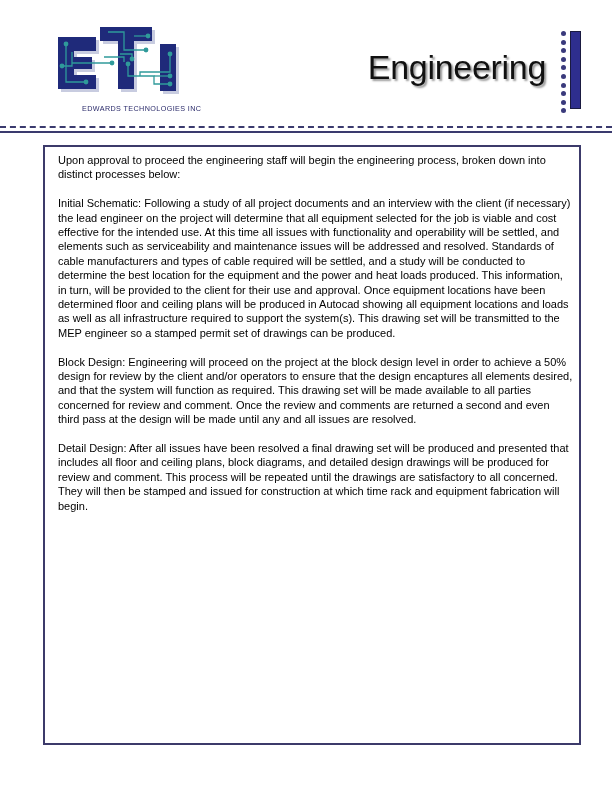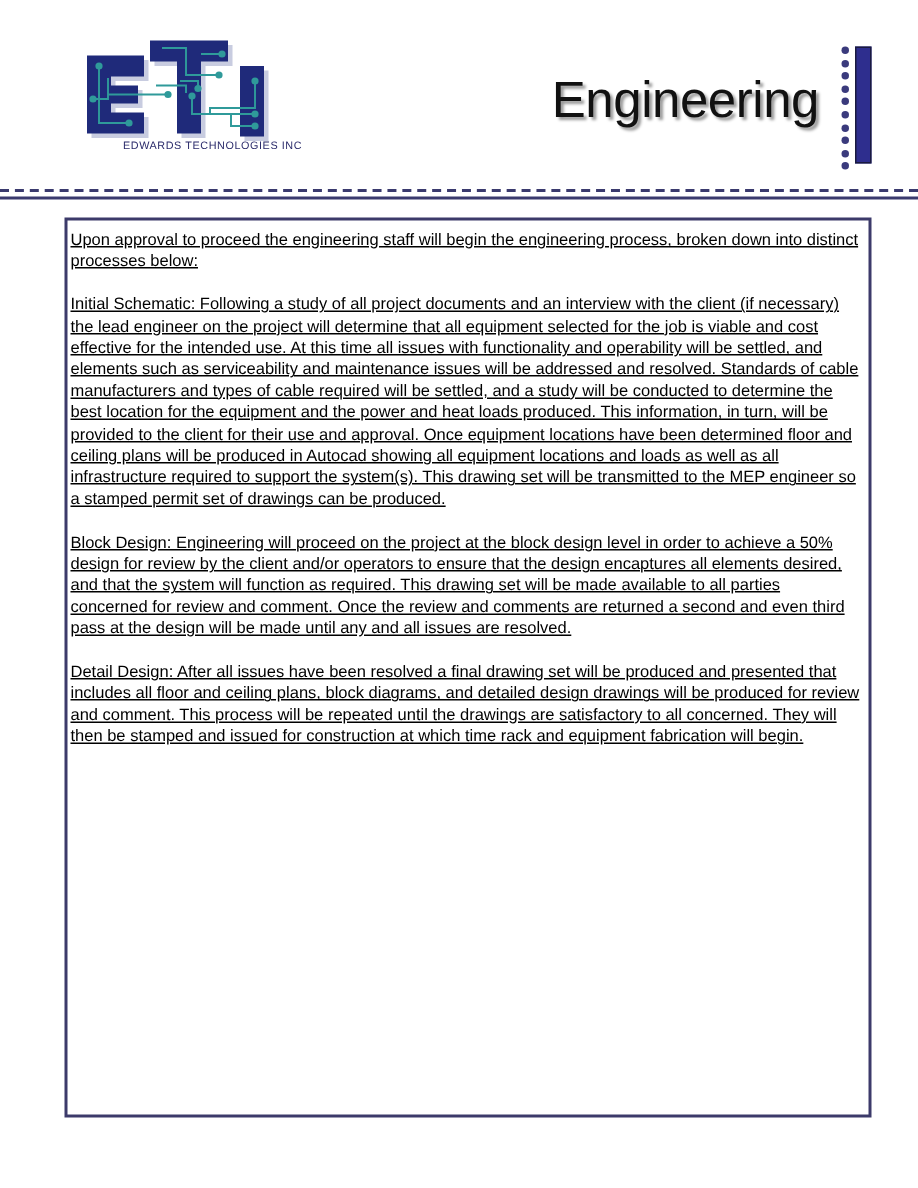--- a/index.html
+++ b/index.html
@@ -1,37 +1,37 @@
 <!DOCTYPE html>
 <html><head>
   <meta charset="utf-8">
   <style>
     html, body { margin: 0; padding: 0; background: #ffffff; }
     body { width: 612px; height: 792px; position: relative; overflow: hidden;
            font-family: "Liberation Sans", sans-serif; color: #000; }
 
     .logo { position: absolute; left: 52px; top: 24px; width: 150px; height: 96px; }
     .logo svg { position: absolute; left: 0; top: 0; }
-    .logo-tagline { position: absolute; left: 3px; top: 68px; width: 140px; font-size: 7.2px;
+    .logo-tagline { position: absolute; left: 3px; top: 80px; width: 140px; font-size: 7.2px;
                     letter-spacing: 0.4px; color: #2a2a6a; white-space: nowrap; padding-left: 27px; }
 
     .title { position: absolute; right: 66px; top: 48px; font-size: 34px; color: #111;
              text-shadow: 2px 2px 2px #9a9a9a; letter-spacing: -0.3px; margin-left: 12px; }
 
     .dots { position: absolute; left: 561px; top: 31px; width: 6px; height: 80px; }
     .dot { position: absolute; left: 0; width: 5px; height: 5px; border-radius: 50%; background: #3a3a7c; }
     .vbar { position: absolute; left: 570px; top: 31px; width: 11px; height: 78px;
             background: #2e2e8e; border: 1px solid #1a1a40; box-sizing: border-box; }
 
     .rule-dashed { position: absolute; left: 0; top: 126px; width: 612px; height: 0;
                    border-top: 2px dashed #3a3a6e; }
     .rule-solid { position: absolute; left: 0; top: 131px; width: 612px; height: 2px; background: #3a3a6e; }
 
     .content-box { position: absolute; left: 43px; top: 145px; width: 538px; height: 600px;
-                   border: 2px solid #3c3a6a; box-sizing: border-box; padding: 6px 6px 0 2px; text-decoration: underline; }
+                   border: 2px solid #3c3a6a; box-sizing: border-box; padding: 6px 6px 0 13px; }
     .para { font-size: 11px; line-height: 14.4px; margin: 0 0 14.4px 0; }
   </style>
 </head>
 <body>
 
 <div class="logo">
   <svg width="140" height="80" viewBox="0 0 140 80">
 
     <g fill="#c8cce0">
       <path d="M6 13 H44 V27 H22 V33 H40 V45 H22 V51 H44 V65 H6 Z" transform="translate(3,3)"></path>

